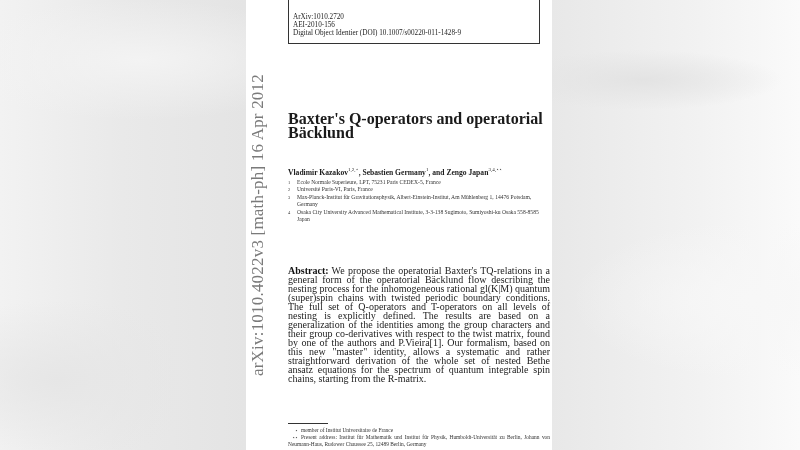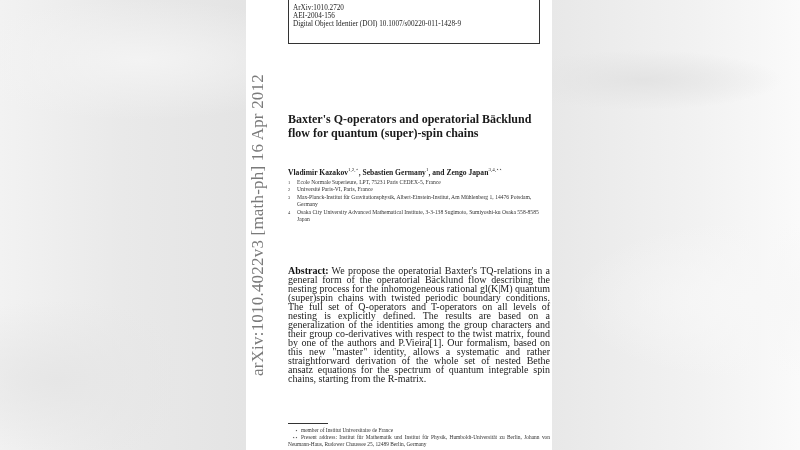--- a/index.html
+++ b/index.html
@@ -37,27 +37,27 @@
       transform: translate(-50%, -50%) rotate(-90deg);
       white-space: nowrap;
       font-size: 17px;
       color: #7a7a7a;
       letter-spacing: 0.2px;
     }
     .info-box {
       position: absolute; left: 42px; top: 0; width: 252px; height: 44px;
       border: 1px solid #333; border-top: none;
       box-sizing: border-box;
-      padding: 4px 4px;
+      padding: 13px 4px;
       font-size: 7.2px; line-height: 8.2px;
       color: #222;
     }
     .title {
       position: absolute; left: 42px; top: 112px; width: 262px;
-      font-weight: bold; font-size: 12px; line-height: 14px;
+      font-weight: bold; font-size: 16px; line-height: 14px;
       color: #1a1a1a;
     }
     .authors {
       position: absolute; left: 42px; top: 166px; width: 262px;
       font-weight: bold; font-size: 7.6px; white-space: nowrap;
       color: #1a1a1a;
     }
     .authors sup { font-size: 5px; font-weight: normal; }
     .affils {
       position: absolute; left: 42px; top: 179px; width: 262px;
@@ -88,27 +88,26 @@
 
 <div class="bg-left"></div>
 <div class="bg-right"></div>
 
 <div class="page">
 
   <div class="arxiv-stamp">arXiv:1010.4022v3  [math-ph]  16 Apr 2012</div>
 
   <div class="info-box">
     <div>ArXiv:1010.2720</div>
-    <div>AEI-2004-156</div>
+    <div>AEI-2010-156</div>
     <div>Digital Object Identier (DOI) 10.1007/s00220-011-1428-9</div>
   </div>
 
   <div class="title">
     <div>Baxter's Q-operators and operatorial Bäcklund</div>
-    <div>flow for quantum (super)-spin chains</div>
   </div>
 
   <div class="authors">
     <span>Vladimir Kazakov</span><sup>1,2,⋆</sup><span>, </span><span>Sebastien Germany</span><sup>1</sup><span>, and </span><span>Zengo Japan</span><sup>3,4,⋆⋆</sup>
   </div>
 
   <div class="affils">
     <div class="affil">
       <sup class="num">1</sup>
       <span class="txt">Ecole Normale Superieure, LPT, 75231 Paris CEDEX-5, France</span>

